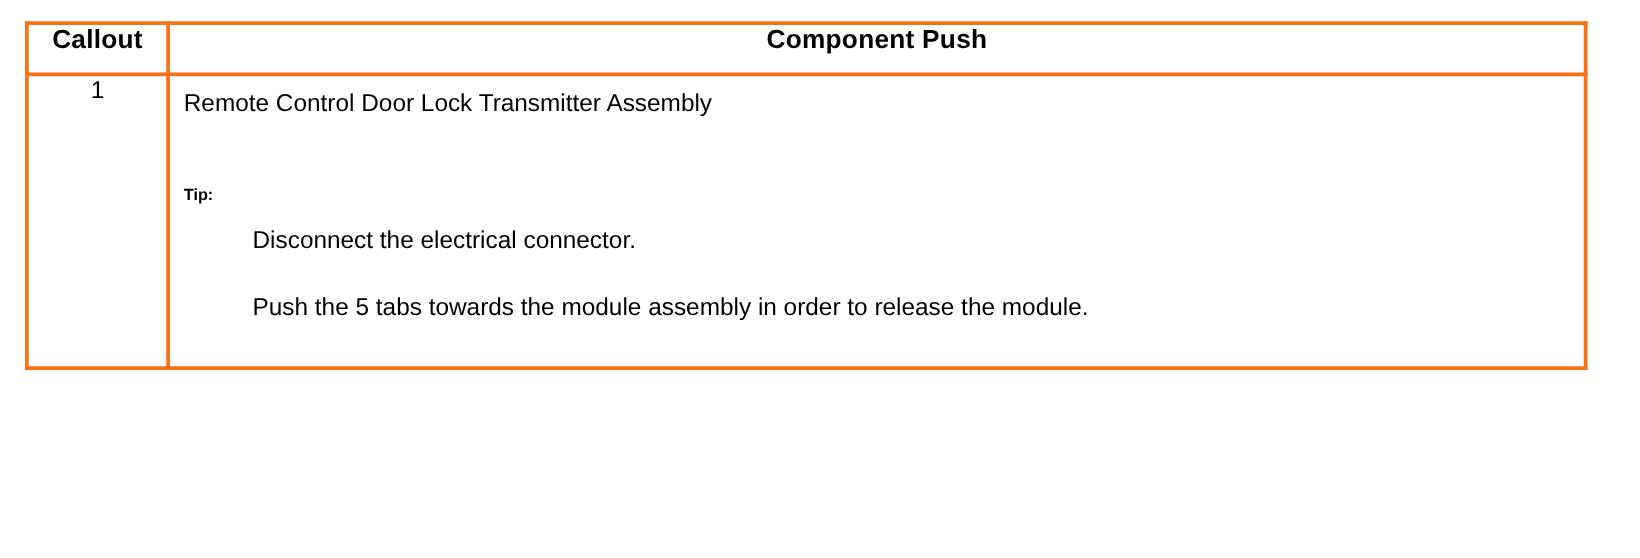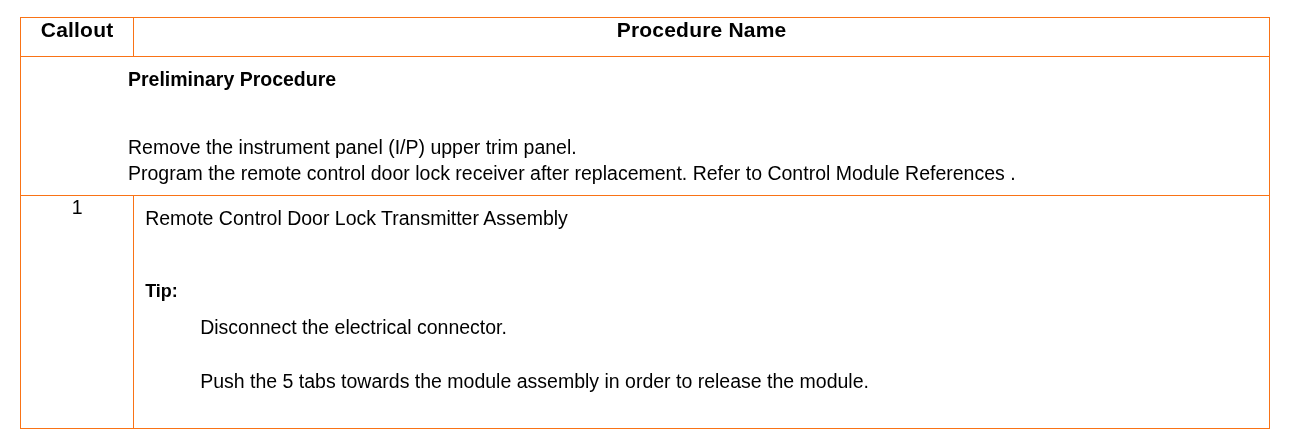--- a/index.html
+++ b/index.html
@@ -27,21 +27,21 @@
     left: 20px;
     top: 17px;
     width: 1250px;
     border-collapse: collapse;
     table-layout: fixed;
     background: #ffffff;
   }
 
   table.proc-table td,
   table.proc-table th {
-    border: 1px solid #f97316;
+    border: 3px solid #f97316;
     padding: 0;
     vertical-align: top;
     background: #ffffff;
   }
 
   col.callout-col { width: 113px; }
   col.name-col { width: 1134px; }
 
   
   th.hdr {
@@ -93,21 +93,21 @@
     padding: 9px 24px 8px 11px;
     font-size: 19.5px;
     line-height: 26px;
   }
   .detail-title {
     white-space: nowrap;
   }
   .detail-gap-1 { height: 47px; }
   .tip-label {
     font-weight: bold;
-    font-size: 18px;
+    font-size: 13px;
     white-space: nowrap;
   }
   .indent-line {
     margin-left: 55px;
     white-space: nowrap;
   }
   .indent-gap { height: 28px; }
   .tip-to-first-gap { height: 10px; }
 </style>
 </head>
@@ -117,35 +117,25 @@
 
   <table class="proc-table">
     <colgroup>
       <col class="callout-col">
       <col class="name-col">
     </colgroup>
 
     <thead>
       <tr>
         <th class="hdr hdr-callout">Callout</th>
-        <th class="hdr hdr-name">Procedure Name</th>
+        <th class="hdr hdr-name">Component Push</th>
       </tr>
     </thead>
 
     <tbody>
-      <tr>
-        <td class="prelim-cell" colspan="2">
-          <div class="prelim-inner">
-            <div class="prelim-title">Preliminary Procedure</div>
-            <div class="prelim-gap"></div>
-            <div class="prelim-line">Remove the instrument panel (I/P) upper trim panel.</div>
-            <div class="prelim-line">Program the remote control door lock receiver after replacement. Refer to Control Module References .</div>
-          </div>
-        </td>
-      </tr>
 
       <tr>
         <td class="callout-num">1</td>
         <td class="detail-cell">
           <div class="detail-inner">
             <div class="detail-title">Remote Control Door Lock Transmitter Assembly</div>
             <div class="detail-gap-1"></div>
             <div class="tip-label">Tip:</div>
             <div class="tip-to-first-gap"></div>
             <div class="indent-line">Disconnect the electrical connector.</div>

